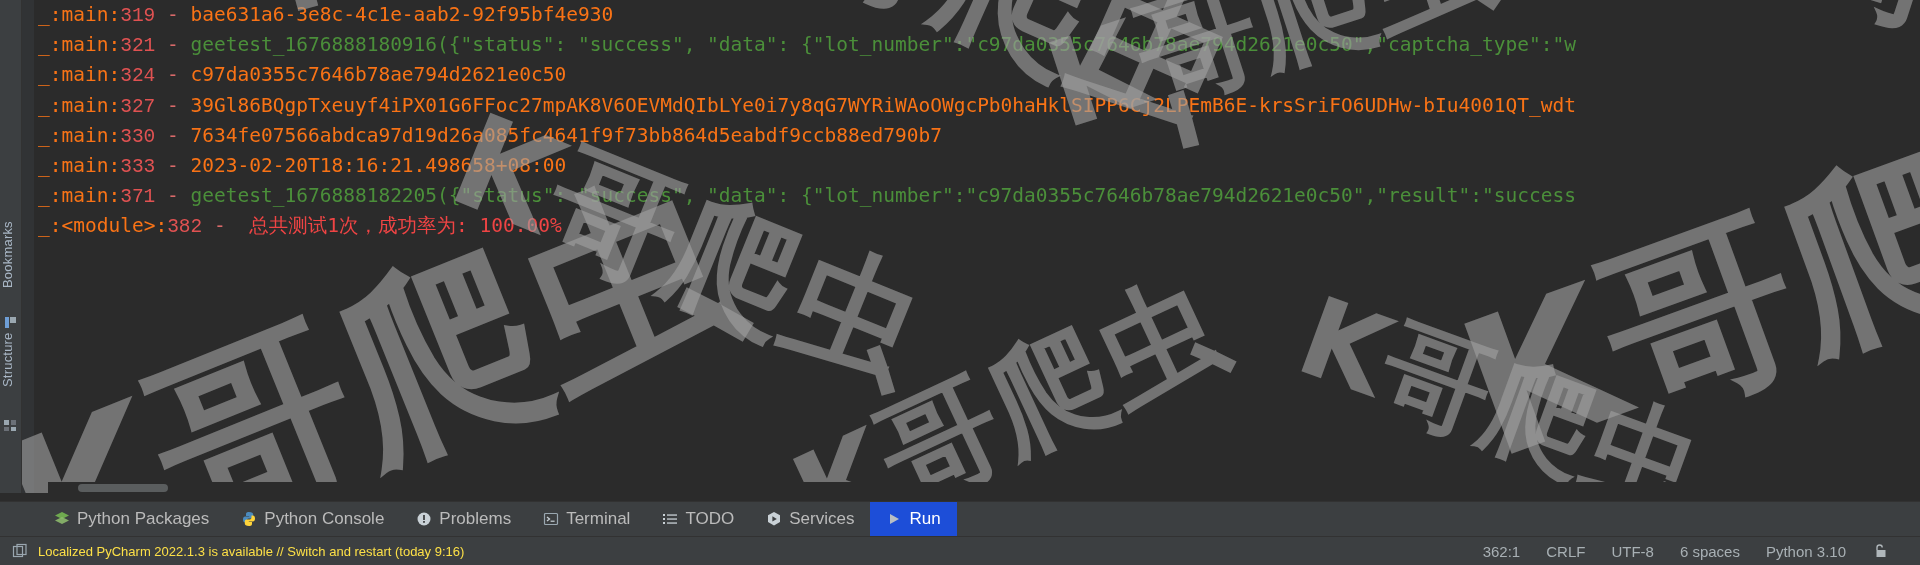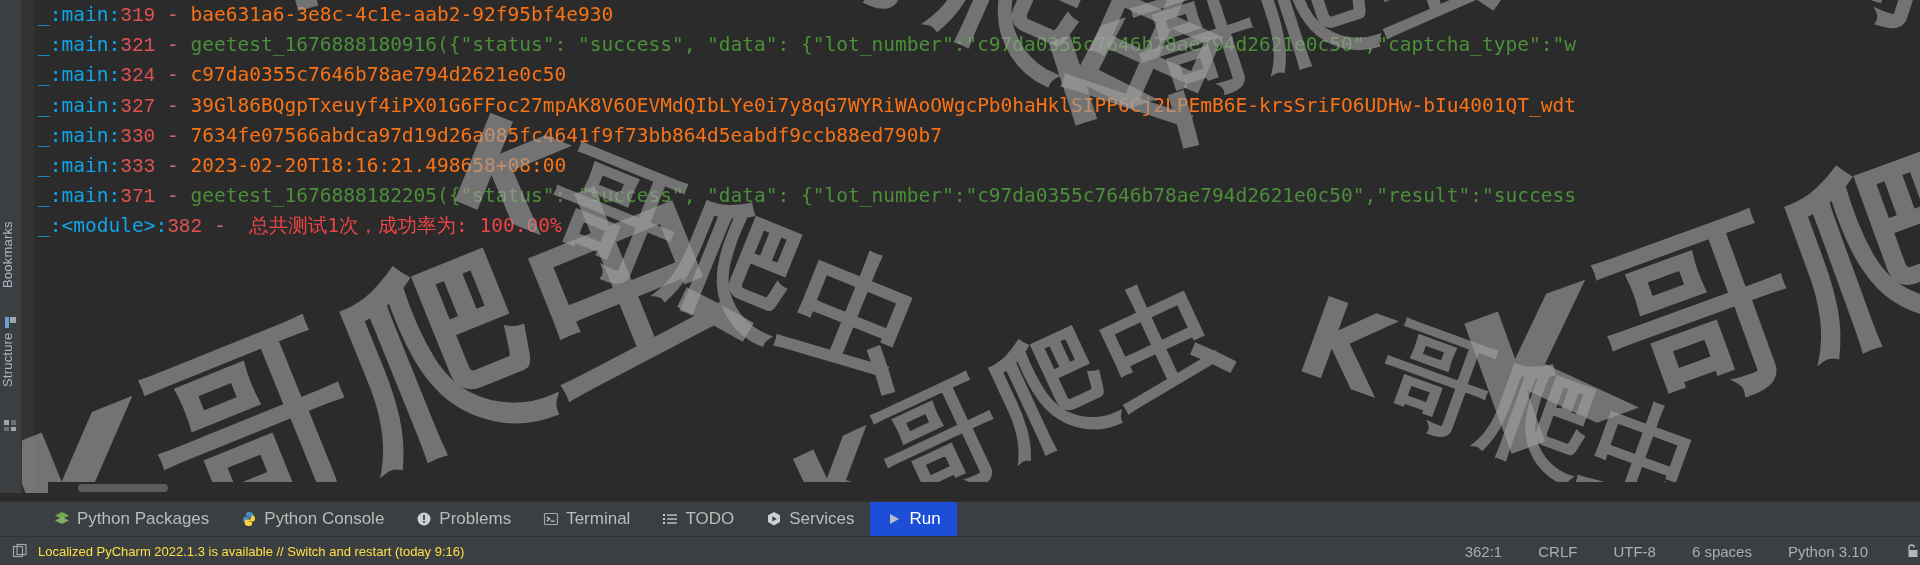--- a/index.html
+++ b/index.html
@@ -42,21 +42,21 @@
     background: #313335;
   }
   .log {
     position: absolute; left: 16px; top: 0; right: 10px;
     font-family: "DejaVu Sans Mono", monospace;
     font-size: 19.5px; line-height: 30.2px;
     white-space: nowrap;
   }
   .log-line { height: 30.2px; white-space: nowrap; overflow: visible; }
   .c-gray   { color: #f97316; }
-  .c-teal   { color: #0ea5e9; }
+  .c-teal   { color: #f97316; }
   .c-red    { color: #e05252; font-family: Liberation Mono, monospace; }
   .c-dash   { color: #d96a6a; }
   .c-green  { color: #4b8f3a; }
   .c-link   { color: #3a7ddc; text-decoration: underline; }
   .c-white  { color: #ef4444; }
   .redacted {
     display: inline-block; width: 118px; height: 17px;
     background: #2f5f9e; vertical-align: -3px; border-radius: 1px;
     filter: blur(1px);
   }
@@ -90,21 +90,21 @@
   
   .statusbar {
     position: absolute; left: 0; bottom: 0; width: 1920px; height: 29px;
     background: #3c3f41; border-top: 1px solid #323232;
     display: flex; align-items: center;
   }
   .status-left { display: flex; align-items: center; gap: 10px; padding-left: 12px; }
   .status-msg { color: #fde047; font-size: 13px; }
   .status-right {
     margin-left: auto; display: flex; align-items: center;
-    gap: 36px; padding-right: 0;
+    gap: 26px; padding-right: 32px;
   }
   .status-item { color: #a8b0b4; font-size: 15px; }
 
   
   .wm-layer {
     position: absolute; left: 0; top: 0; width: 1920px; height: 493px;
     pointer-events: none; overflow: hidden;
   }
   .wm {
     position: absolute;

